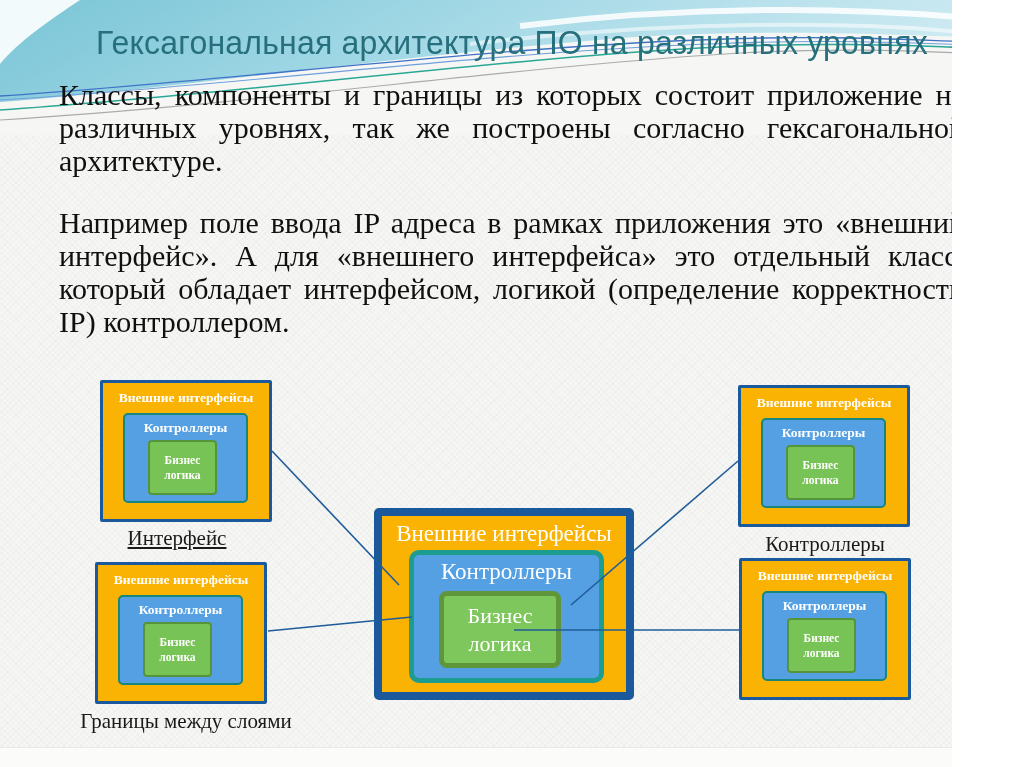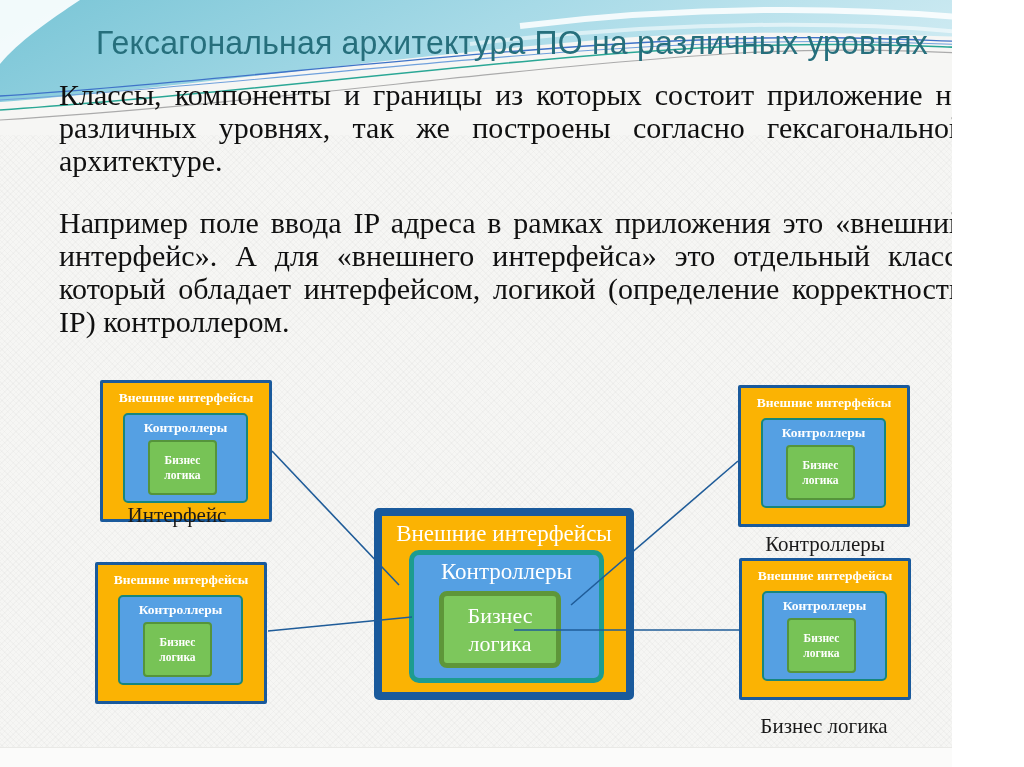--- a/index.html
+++ b/index.html
@@ -168,23 +168,23 @@
     <div class="c-outer-label">Внешние интерфейсы</div>
     <div class="c-mid">
       <div class="c-mid-label">Контроллеры</div>
       <div class="c-inner">
         <div>Бизнес</div>
         <div>логика</div>
       </div>
     </div>
   </div>
 
-  <div class="caption" style="left:177px;top:503px;">Интерфейс</div>
+  <div class="caption" style="left:177px;top:526px;text-decoration:underline;">Интерфейс</div>
   <div class="caption" style="left:825px;top:532px;">Контроллеры</div>
-  <div class="caption" style="left:824px;top:714px;">Бизнес логика</div>
+  <div class="caption" style="left:186px;top:709px;">Границы между слоями</div>
 
   <svg class="connectors" viewBox="0 0 1024 767" xmlns="http://www.w3.org/2000/svg">
     <line x1="272" y1="451" x2="399" y2="585" stroke="#1F5C99" stroke-width="1.6"></line>
     <line x1="268" y1="631" x2="412" y2="617" stroke="#1F5C99" stroke-width="1.6"></line>
     <line x1="738" y1="461" x2="571" y2="605" stroke="#1F5C99" stroke-width="1.6"></line>
     <line x1="739" y1="630" x2="514" y2="630" stroke="#1F5C99" stroke-width="1.6"></line>
   </svg>
 
   <div class="bottom-strip"></div>
 

